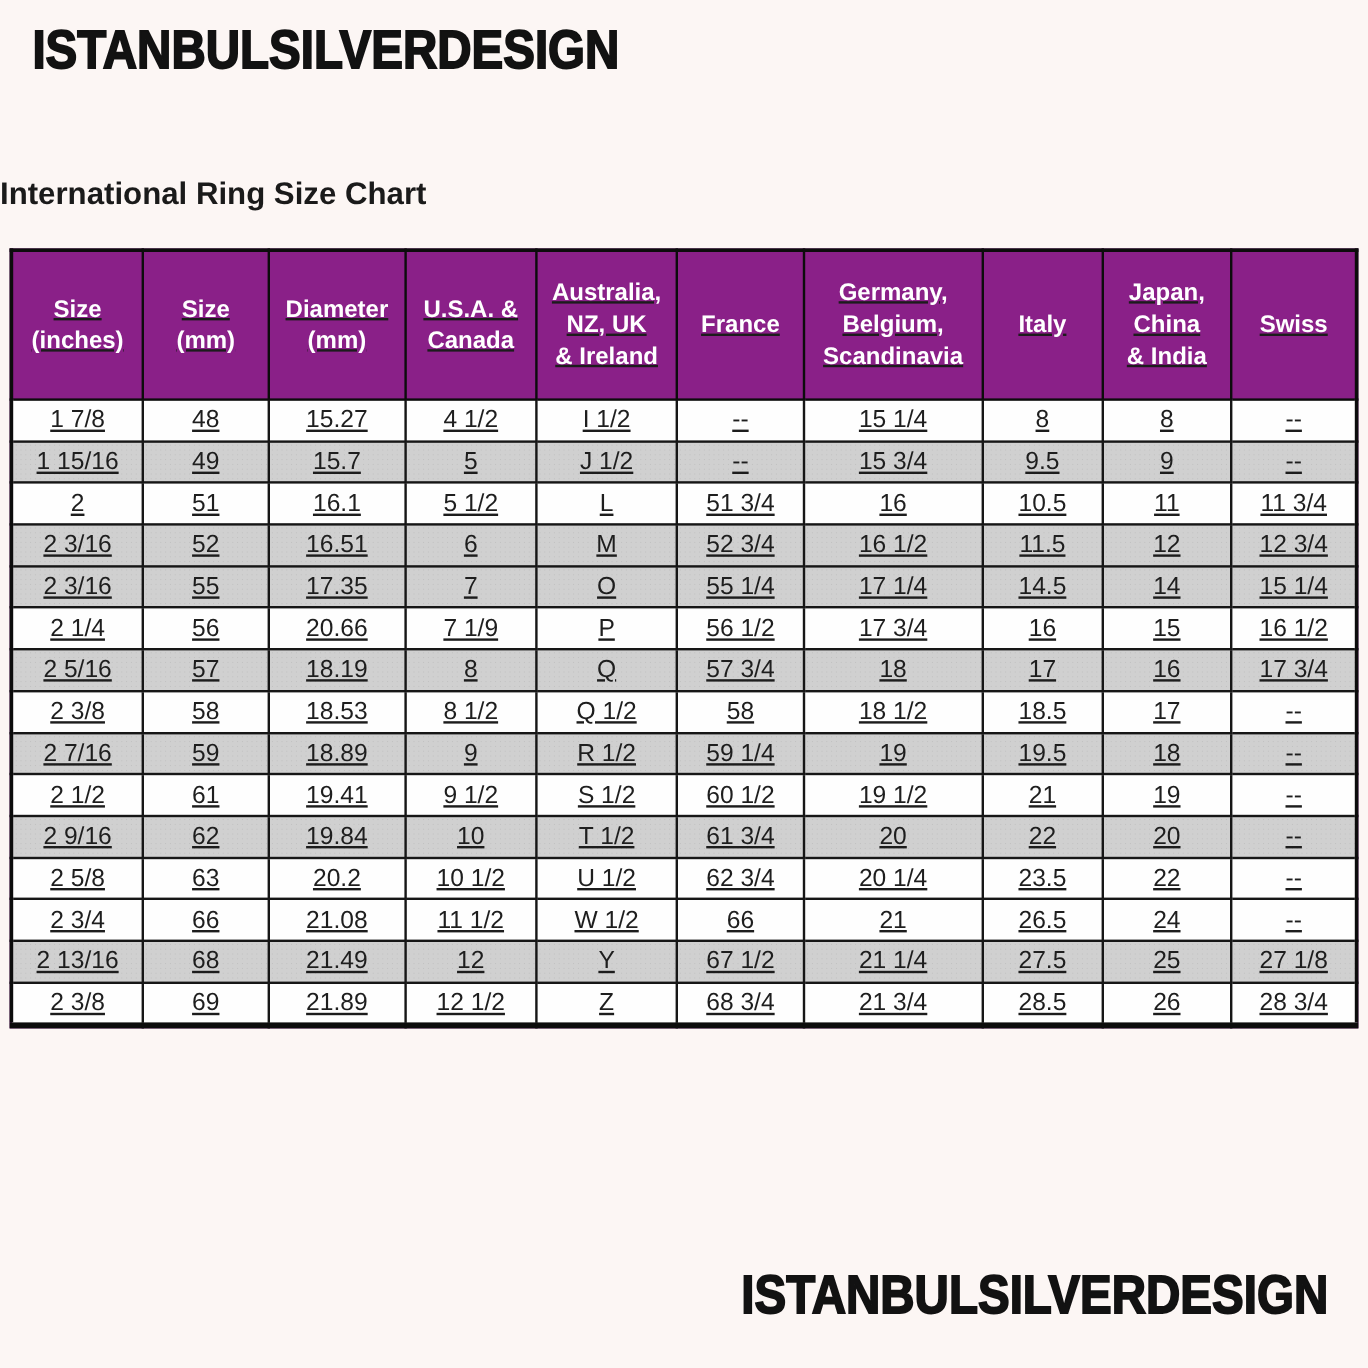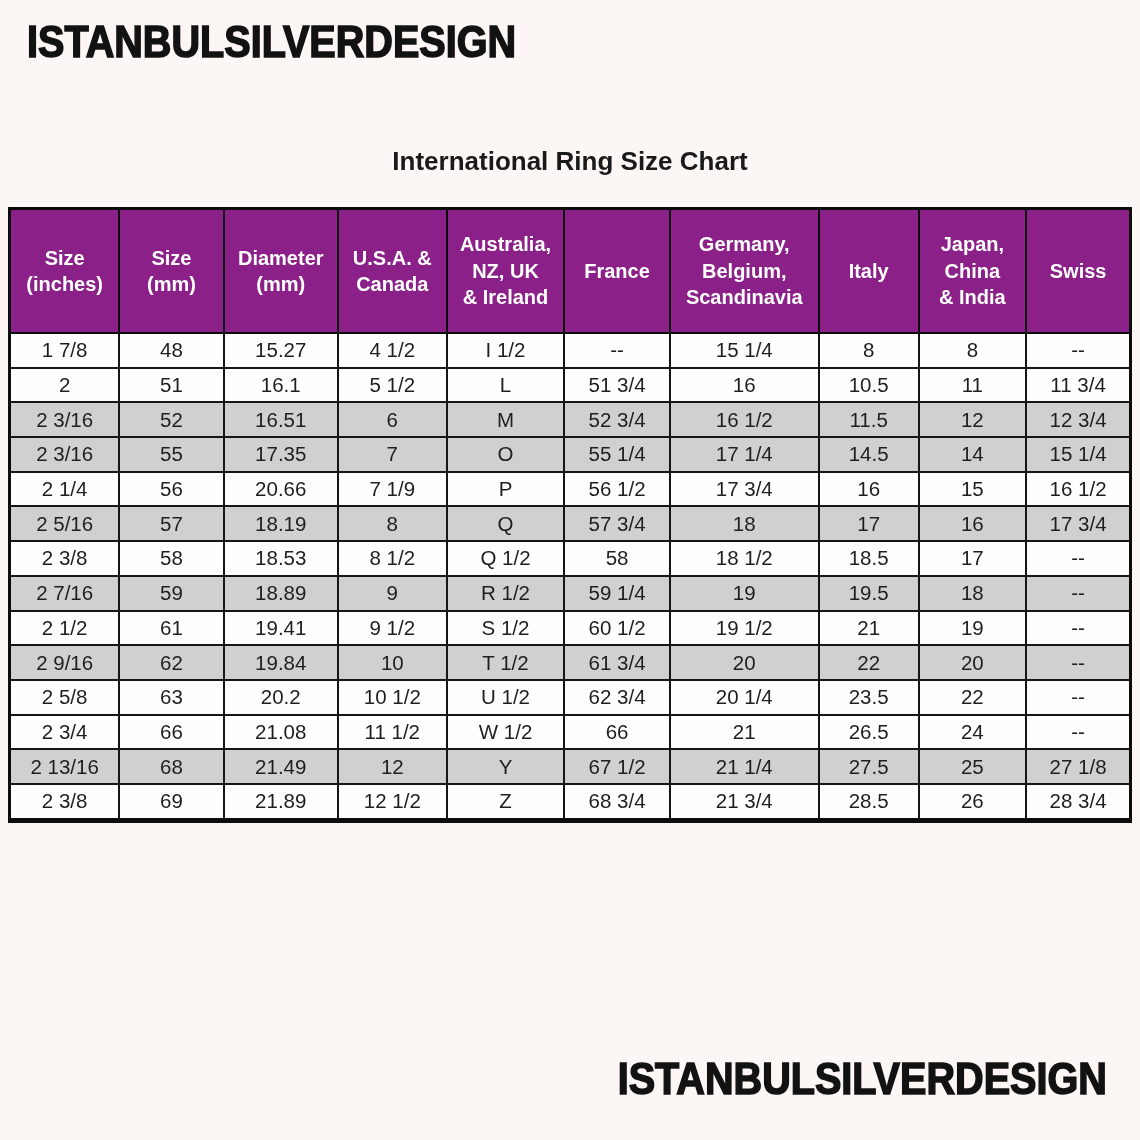--- a/index.html
+++ b/index.html
@@ -34,38 +34,38 @@
     top: 1053px;
     right: 33px;
     transform: scaleX(0.88);
     transform-origin: right center;
   }
   .chart-title {
     position: absolute;
     top: 146px;
     left: 0;
     width: 100%;
-    text-align: center;
     font-size: 26px;
     font-weight: bold;
     color: #1a1a1a;
   }
   .table-wrap {
     position: absolute;
     top: 207px;
     left: 8px;
     width: 1124px;
   }
   table {
     width: 100%;
     border-collapse: collapse;
     table-layout: fixed;
     border: 3px solid #0c0c0c;
     border-bottom-width: 5px;
     background: #701a75;
+    text-decoration: underline;
   }
   th {
     background: #8a2088;
     color: #ffffff;
     font-size: 20px;
     font-weight: bold;
     line-height: 1.32;
     height: 122px;
     border: 2px solid #0c0c0c;
     white-space: pre-line;
@@ -151,20 +151,32 @@
           <td>48</td>
           <td>15.27</td>
           <td>4 1/2</td>
           <td>I 1/2</td>
           <td>--</td>
           <td>15 1/4</td>
           <td>8</td>
           <td>8</td>
           <td>--</td>
         </tr>
+        <tr class="striped">
+          <td>1 15/16</td>
+          <td>49</td>
+          <td>15.7</td>
+          <td>5</td>
+          <td>J 1/2</td>
+          <td>--</td>
+          <td>15 3/4</td>
+          <td>9.5</td>
+          <td>9</td>
+          <td>--</td>
+        </tr>
         <tr>
           <td>2</td>
           <td>51</td>
           <td>16.1</td>
           <td>5 1/2</td>
           <td>L</td>
           <td>51 3/4</td>
           <td>16</td>
           <td>10.5</td>
           <td>11</td>

